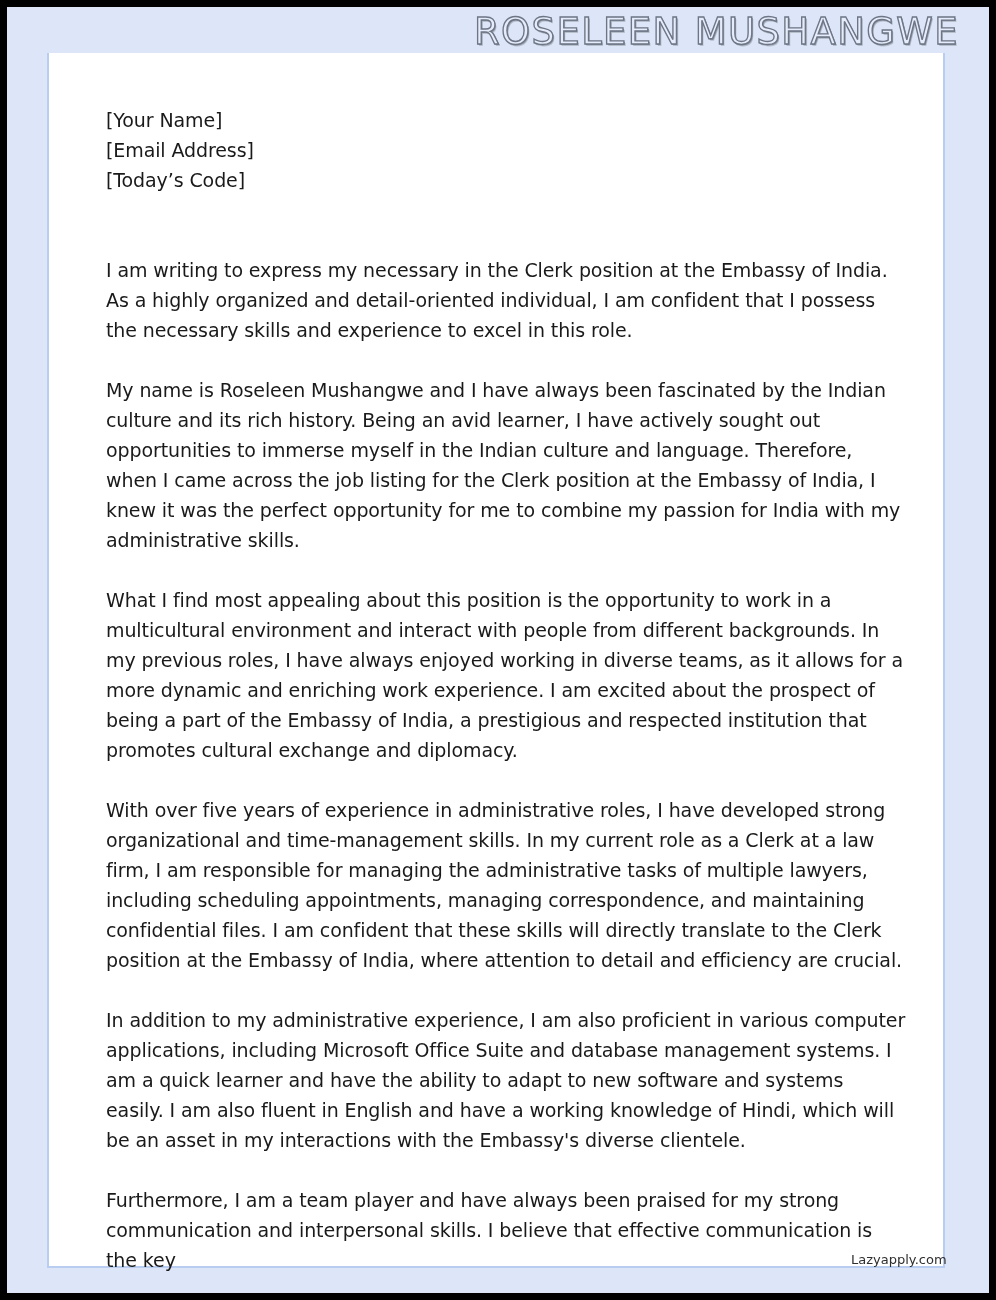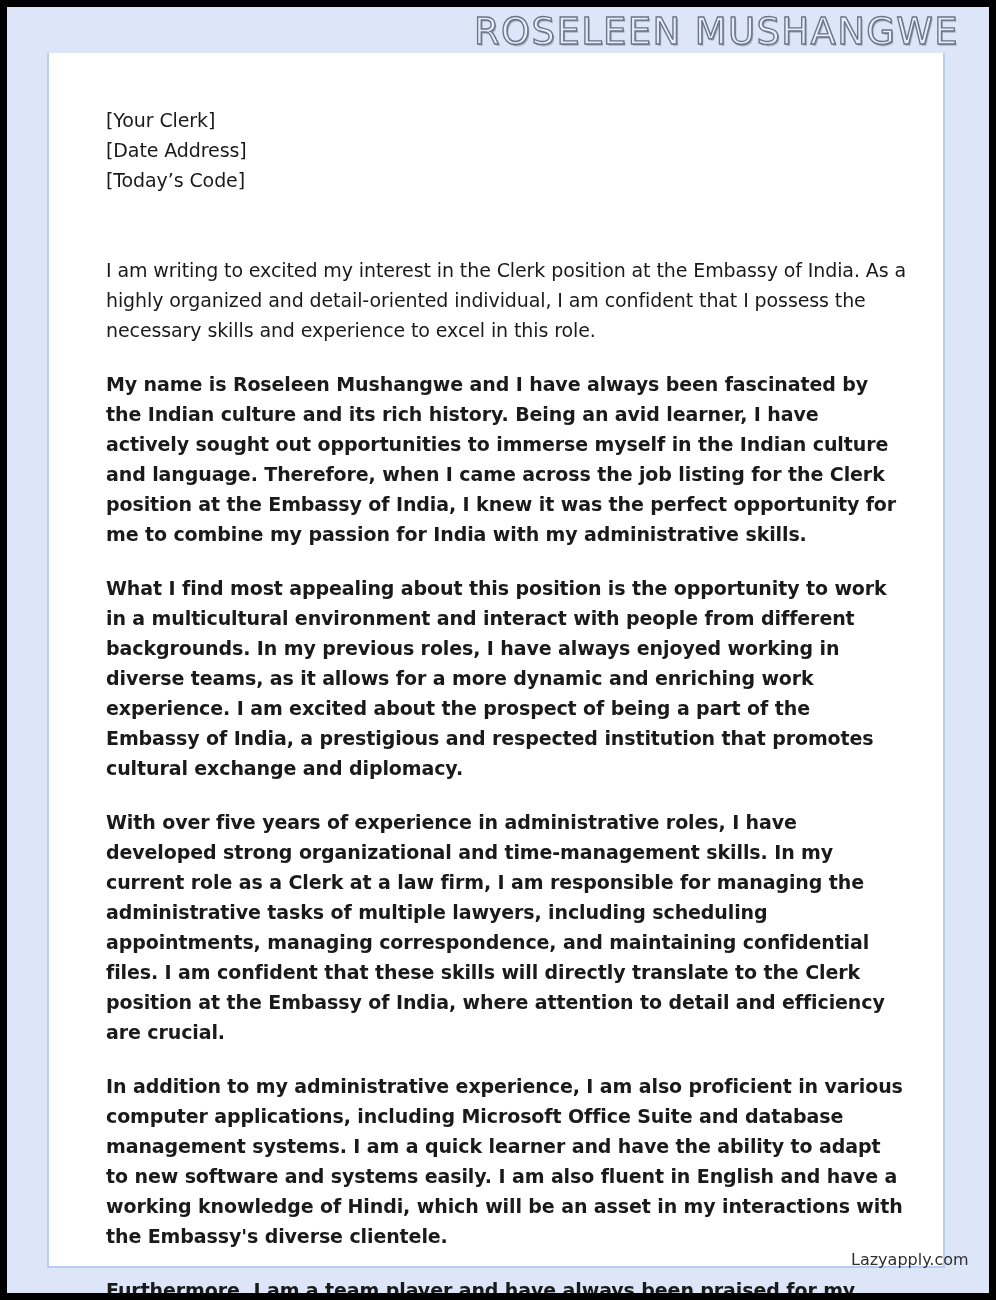--- a/index.html
+++ b/index.html
@@ -108,35 +108,34 @@
 
   .block-gap {
     height: 30px;
   }
 
   .para {
     margin: 0;
   }
 
   .para + .para {
-    margin-top: 24px;
-    font-weight: bold;
+    margin-top: 30px;
   }
 
   .salutation {
     margin: 0;
   }
 
   
   .watermark {
     position: absolute;
     left: 844px;
     top: 1245px;
     font-family: "DejaVu Sans", sans-serif;
-    font-size: 16px;
+    font-size: 13px;
     line-height: 16px;
     color: #2f2f2f;
     white-space: nowrap;
   }
 </style>
 </head>
 <body>
 
 <div class="page-frame">
 
@@ -145,30 +144,30 @@
     <div class="header-band">
       <div class="doc-title">ROSELEEN MUSHANGWE</div>
     </div>
 
     <div class="card-top-rule"></div>
 
     <div class="content-card"></div>
 
     <div class="letter-body">
 
-      <div class="addr-line">[Your Clerk]</div>
-      <div class="addr-line">[Date Address]</div>
+      <div class="addr-line">[Your Name]</div>
+      <div class="addr-line">[Email Address]</div>
       <div class="addr-line">[Today’s Code]</div>
 
       <div class="block-gap"></div>
 
 
       <div class="block-gap"></div>
 
-      <p class="para">I am writing to excited my interest in the Clerk position at the Embassy of India. As a highly organized and detail-oriented individual, I am confident that I possess the necessary skills and experience to excel in this role.</p>
+      <p class="para">I am writing to express my necessary in the Clerk position at the Embassy of India. As a highly organized and detail-oriented individual, I am confident that I possess the necessary skills and experience to excel in this role.</p>
       <p class="para">My name is Roseleen Mushangwe and I have always been fascinated by the Indian culture and its rich history. Being an avid learner, I have actively sought out opportunities to immerse myself in the Indian culture and language. Therefore, when I came across the job listing for the Clerk position at the Embassy of India, I knew it was the perfect opportunity for me to combine my passion for India with my administrative skills.</p>
       <p class="para">What I find most appealing about this position is the opportunity to work in a multicultural environment and interact with people from different backgrounds. In my previous roles, I have always enjoyed working in diverse teams, as it allows for a more dynamic and enriching work experience. I am excited about the prospect of being a part of the Embassy of India, a prestigious and respected institution that promotes cultural exchange and diplomacy.</p>
       <p class="para">With over five years of experience in administrative roles, I have developed strong organizational and time-management skills. In my current role as a Clerk at a law firm, I am responsible for managing the administrative tasks of multiple lawyers, including scheduling appointments, managing correspondence, and maintaining confidential files. I am confident that these skills will directly translate to the Clerk position at the Embassy of India, where attention to detail and efficiency are crucial.</p>
       <p class="para">In addition to my administrative experience, I am also proficient in various computer applications, including Microsoft Office Suite and database management systems. I am a quick learner and have the ability to adapt to new software and systems easily. I am also fluent in English and have a working knowledge of Hindi, which will be an asset in my interactions with the Embassy's diverse clientele.</p>
       <p class="para">Furthermore, I am a team player and have always been praised for my strong communication and interpersonal skills. I believe that effective communication is the key</p>
 
     </div>
 
     <div class="watermark">Lazyapply.com</div>
 

